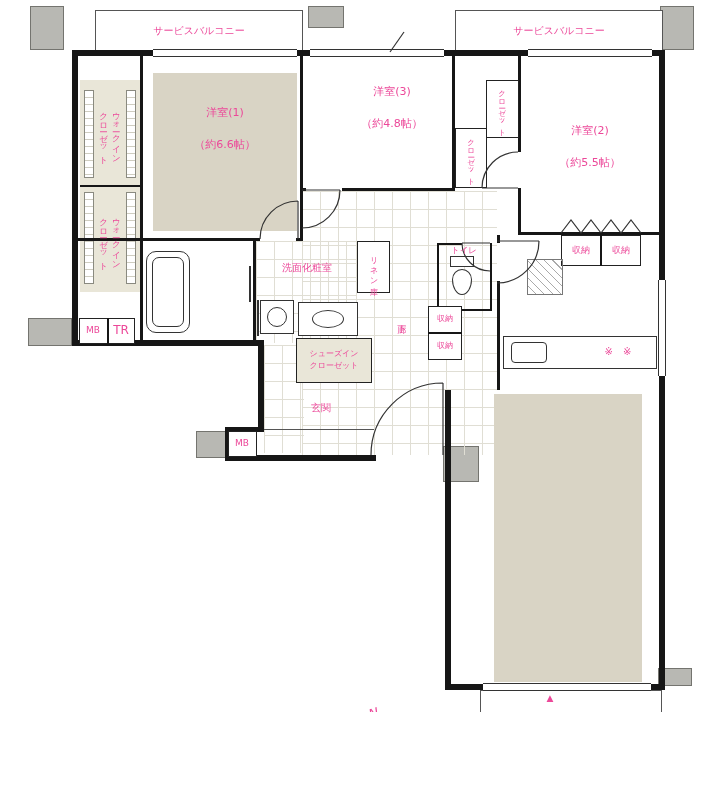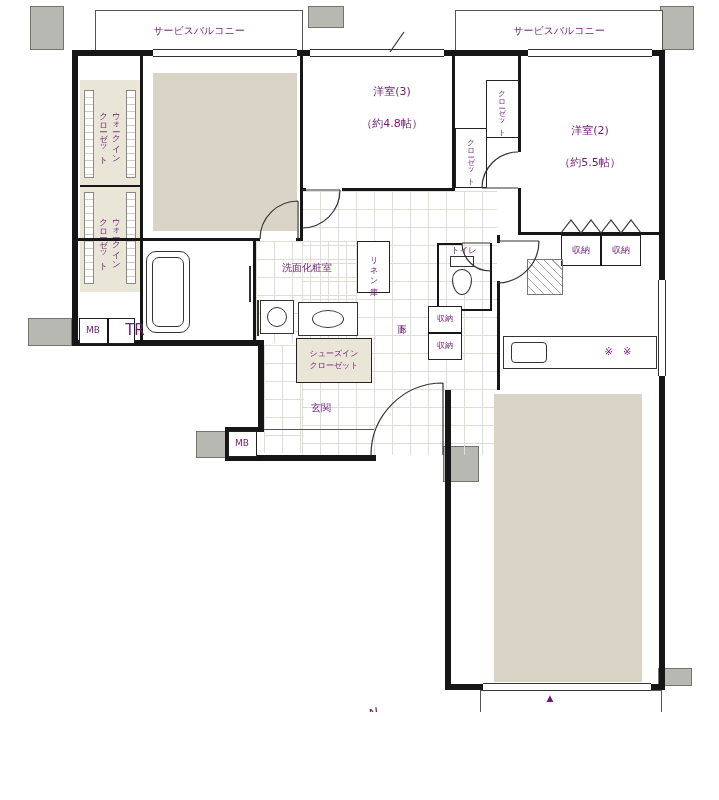--- a/index.html
+++ b/index.html
@@ -1,17 +1,17 @@
 <!DOCTYPE html>
 <html><head>
 <meta charset="utf-8">
 <style>
   html,body{margin:0;padding:0;background:#ffffff;}
   .stage{position:relative;width:719px;height:712px;background:#ffffff;overflow:hidden;
-         font-family:"DejaVu Sans",sans-serif;color:#701a75;}
+         font-family:"DejaVu Sans",sans-serif;color:#ec4899;}
   .wall{position:absolute;background:#161616;}
   .thinline{position:absolute;background:#555;}
   .gray{position:absolute;background:#b8b8b3;border:1px solid #74746f;box-sizing:border-box;}
   .balc{position:absolute;border:1px solid #555;background:#ffffff;box-sizing:border-box;}
   .room-fill{position:absolute;background:#d9d4c5;}
   .closet-fill{position:absolute;background:#e9e6d8;}
   .grid{position:absolute;background-image:linear-gradient(#e0ded4 1px,transparent 1px),
         linear-gradient(90deg,#e0ded4 1px,transparent 1px);background-size:18px 18px;}
   .box{position:absolute;border:1.5px solid #222;background:#ffffff;box-sizing:border-box;}
   .iconbox{position:absolute;border:1.2px solid #333;background:#ffffff;box-sizing:border-box;}
@@ -141,40 +141,44 @@
       <path d="M 399 786 L 382 722" stroke="#222" stroke-width="1" fill="none"></path>
       <polygon points="377,730 382,718 388,728" fill="#222"></polygon>
       <polygon fill="#1a1a1a" points="399,754 403,767 416,771 403,775 399,788 395,775 382,771 395,767"></polygon>
       <path d="M 389 761 L 409 781 M 409 761 L 389 781" stroke="#444" stroke-width="0.8" fill="none"></path>
     </g>
   </svg>
 
   <div class="lbl" style="left:199px;top:31px;font-size:10px">サービスバルコニー</div>
   <div class="lbl" style="left:559px;top:31px;font-size:10px">サービスバルコニー</div>
 
+  <div class="lbl" style="left:225px;top:129px">
+    <div>洋室(1)</div>
+    <div>（約6.6帖）</div>
+  </div>
   <div class="lbl" style="left:392px;top:108px">
     <div>洋室(3)</div>
     <div>（約4.8帖）</div>
   </div>
   <div class="lbl" style="left:590px;top:147px">
     <div>洋室(2)</div>
     <div>（約5.5帖）</div>
   </div>
 
   <div class="lbl" style="left:307px;top:268px;font-size:10px">洗面化粧室</div>
   <div class="lbl" style="left:464px;top:250px;font-size:8.5px">トイレ</div>
   <div class="lbl" style="left:321px;top:408px;font-size:10px">玄関</div>
   <div class="lbl" style="left:334px;top:360px;font-size:8px">シューズイン
 クローゼット</div>
   <div class="lbl" style="left:581px;top:251px;font-size:9px">収納</div>
   <div class="lbl" style="left:621px;top:251px;font-size:9px">収納</div>
   <div class="lbl" style="left:445px;top:319px;font-size:8px">収納</div>
   <div class="lbl" style="left:445px;top:346px;font-size:8px">収納</div>
   <div class="lbl" style="left:93px;top:331px;font-size:9px">MB</div>
-  <div class="lbl" style="left:135px;top:331px;font-size:15px">TR</div>
+  <div class="lbl" style="left:121px;top:331px;font-size:12px">TR</div>
   <div class="lbl" style="left:242px;top:444px;font-size:9px">MB</div>
   <div class="lbl" style="left:571px;top:741px;font-size:10px">バルコニー</div>
   <div class="lbl" style="left:550px;top:699px;font-size:9px">▲</div>
   <div class="lbl" style="left:618px;top:352px;font-size:10px">※　※</div>
   <div class="lbl" style="left:374px;top:714px;font-size:13px;font-style:italic;transform:translate(-50%,-50%) rotate(-18deg)">N</div>
 
   <div class="vlbl" style="left:110px;top:133px">ウォークイン
 クローゼット</div>
   <div class="vlbl" style="left:110px;top:239px">ウォークイン
 クローゼット</div>

